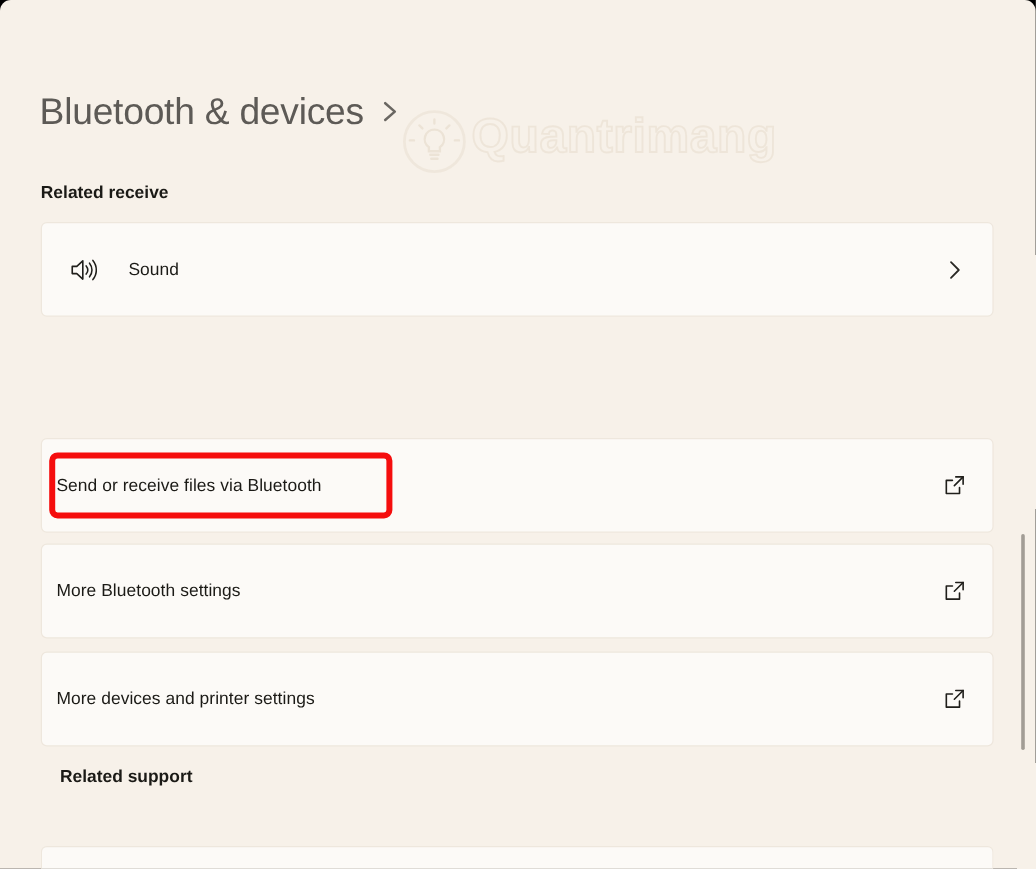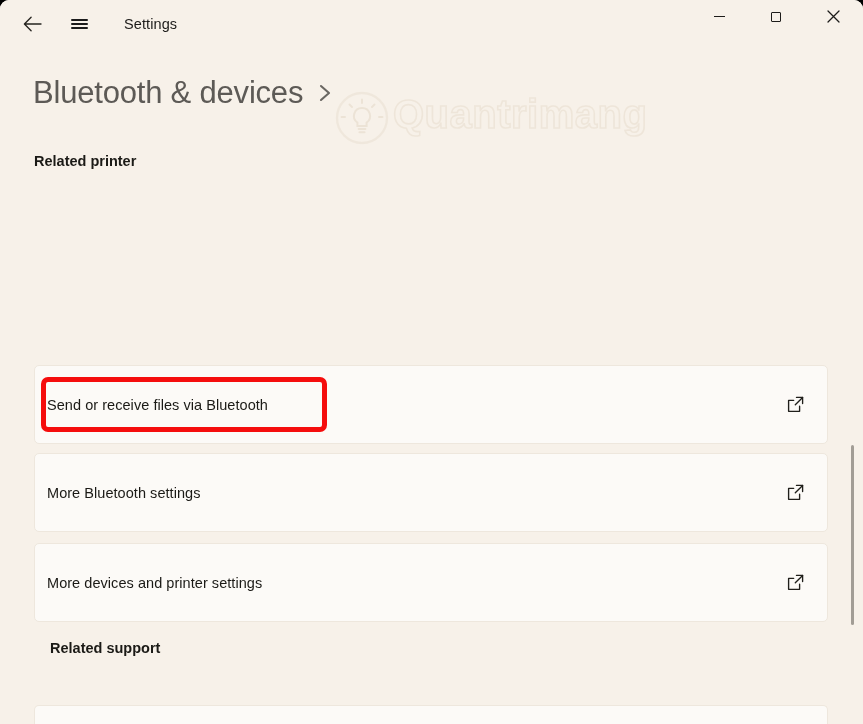--- a/index.html
+++ b/index.html
@@ -240,50 +240,20 @@
     height: 180px;
     background: #a29d95;
     border-radius: 2px;
   }
 </style>
 </head>
 <body>
 
 <div id="window">
 
-  <div id="titlebar">
-
-    <div id="back-button">
-      <svg width="19" height="16" viewBox="0 0 19 16">
-        <path d="M8.1 1.3 L1.4 8 L8.1 14.7 M1.6 8 L18 8" stroke="#26241f" stroke-width="1.35" fill="none" stroke-linecap="round" stroke-linejoin="round"></path>
-      </svg>
-    </div>
-
-    <div id="menu-button">
-      <div>
-        <div class="hamburger-line"></div>
-        <div class="hamburger-line"></div>
-        <div class="hamburger-line"></div>
-      </div>
-    </div>
-
-    <div id="app-title">Settings</div>
-
-    <div class="caption-btn" id="minimize-button">
-      <div class="cap-line"></div>
-    </div>
-    <div class="caption-btn" id="maximize-button">
-      <div class="cap-square"></div>
-    </div>
-    <div class="caption-btn" id="close-button">
-      <svg width="13" height="13" viewBox="0 0 13 13">
-        <path d="M1 1 L12 12 M12 1 L1 12" stroke="#1d1c1a" stroke-width="1.25" fill="none" stroke-linecap="round"></path>
-      </svg>
-    </div>
-  </div>
 
   <div id="watermark">
     <svg id="watermark-logo" width="58" height="58" viewBox="0 0 58 58">
       <circle cx="29" cy="28" r="25" fill="none" stroke="#e9dfd0" stroke-width="2.4"></circle>
       <path d="M29 18 a8 8 0 0 0 -4.6 14.6 l0 3.4 l9.2 0 l0 -3.4 A8 8 0 0 0 29 18 z" fill="none" stroke="#e2d6c4" stroke-width="2"></path>
       <path d="M25.6 39 l6.8 0 M26.4 42.3 l5.2 0" stroke="#e2d6c4" stroke-width="2" stroke-linecap="round"></path>
       <path d="M29 9.5 L29 13 M16.5 14.5 L19 17 M41.5 14.5 L39 17 M8.5 27 L12 27 M49.5 27 L46 27" stroke="#e2d6c4" stroke-width="2" stroke-linecap="round"></path>
     </svg>
     <div id="watermark-text">Quantrimang</div>
   </div>
@@ -292,22 +262,40 @@
     <span id="breadcrumb-parent">Bluetooth &amp; devices</span>
     <span id="breadcrumb-separator">
       <svg width="14" height="20" viewBox="0 0 14 20">
         <path d="M3 3 L11 10 L3 17" stroke="#6a6762" stroke-width="2.1" fill="none" stroke-linecap="round" stroke-linejoin="round"></path>
       </svg>
     </span>
   </div>
 
   <div id="content">
 
-    <div class="section-title" id="related-settings-title">Related printer</div>
-
+    <div class="section-title" id="related-settings-title">Related receive</div>
+
+    <div class="card" id="card-sound">
+      <div class="card-inner">
+        <span class="card-icon">
+          <svg width="24" height="22" viewBox="0 0 24 22">
+            <path d="M3.2 8 L7 8 L12 3.4 L12 18.6 L7 14 L3.2 14 Z" fill="none" stroke="#201f1b" stroke-width="1.35" stroke-linejoin="round" stroke-linecap="round"></path>
+            <path d="M14.8 7.6 a5.4 5.4 0 0 1 0 6.8" fill="none" stroke="#201f1b" stroke-width="1.3" stroke-linecap="round"></path>
+            <path d="M17.6 5.3 a9 9 0 0 1 0 11.4" fill="none" stroke="#201f1b" stroke-width="1.3" stroke-linecap="round"></path>
+            <path d="M20.4 3 a12.6 12.6 0 0 1 0 16" fill="none" stroke="#201f1b" stroke-width="1.3" stroke-linecap="round"></path>
+          </svg>
+        </span>
+        <span class="card-label with-icon">Sound</span>
+      </div>
+      <span class="card-action">
+        <svg width="13" height="18" viewBox="0 0 13 18">
+          <path d="M3.5 2.5 L10 9 L3.5 15.5" stroke="#2a2825" stroke-width="1.5" fill="none" stroke-linecap="round" stroke-linejoin="round"></path>
+        </svg>
+      </span>
+    </div>
 
 
     <div class="card" id="card-send">
       <div class="card-inner">
         <span class="card-label no-icon">Send or receive files via Bluetooth</span>
       </div>
       <span class="card-action">
         <svg width="19" height="19" viewBox="0 0 19 19">
           <path d="M10.5 2.4 L16.6 2.4 L16.6 8.5" stroke="#201f1b" stroke-width="1.35" fill="none" stroke-linecap="round" stroke-linejoin="round"></path>
           <path d="M16.6 2.4 L9.3 9.7" stroke="#201f1b" stroke-width="1.35" fill="none" stroke-linecap="round"></path>

